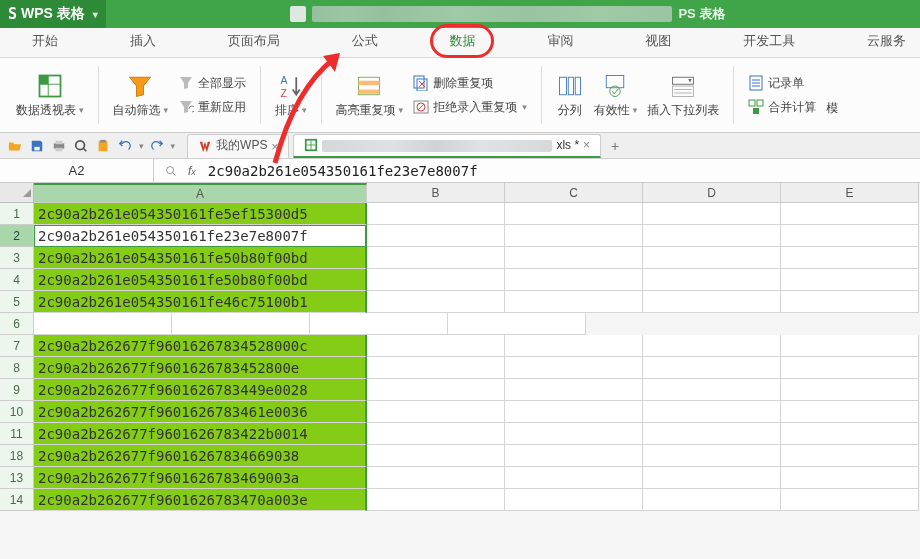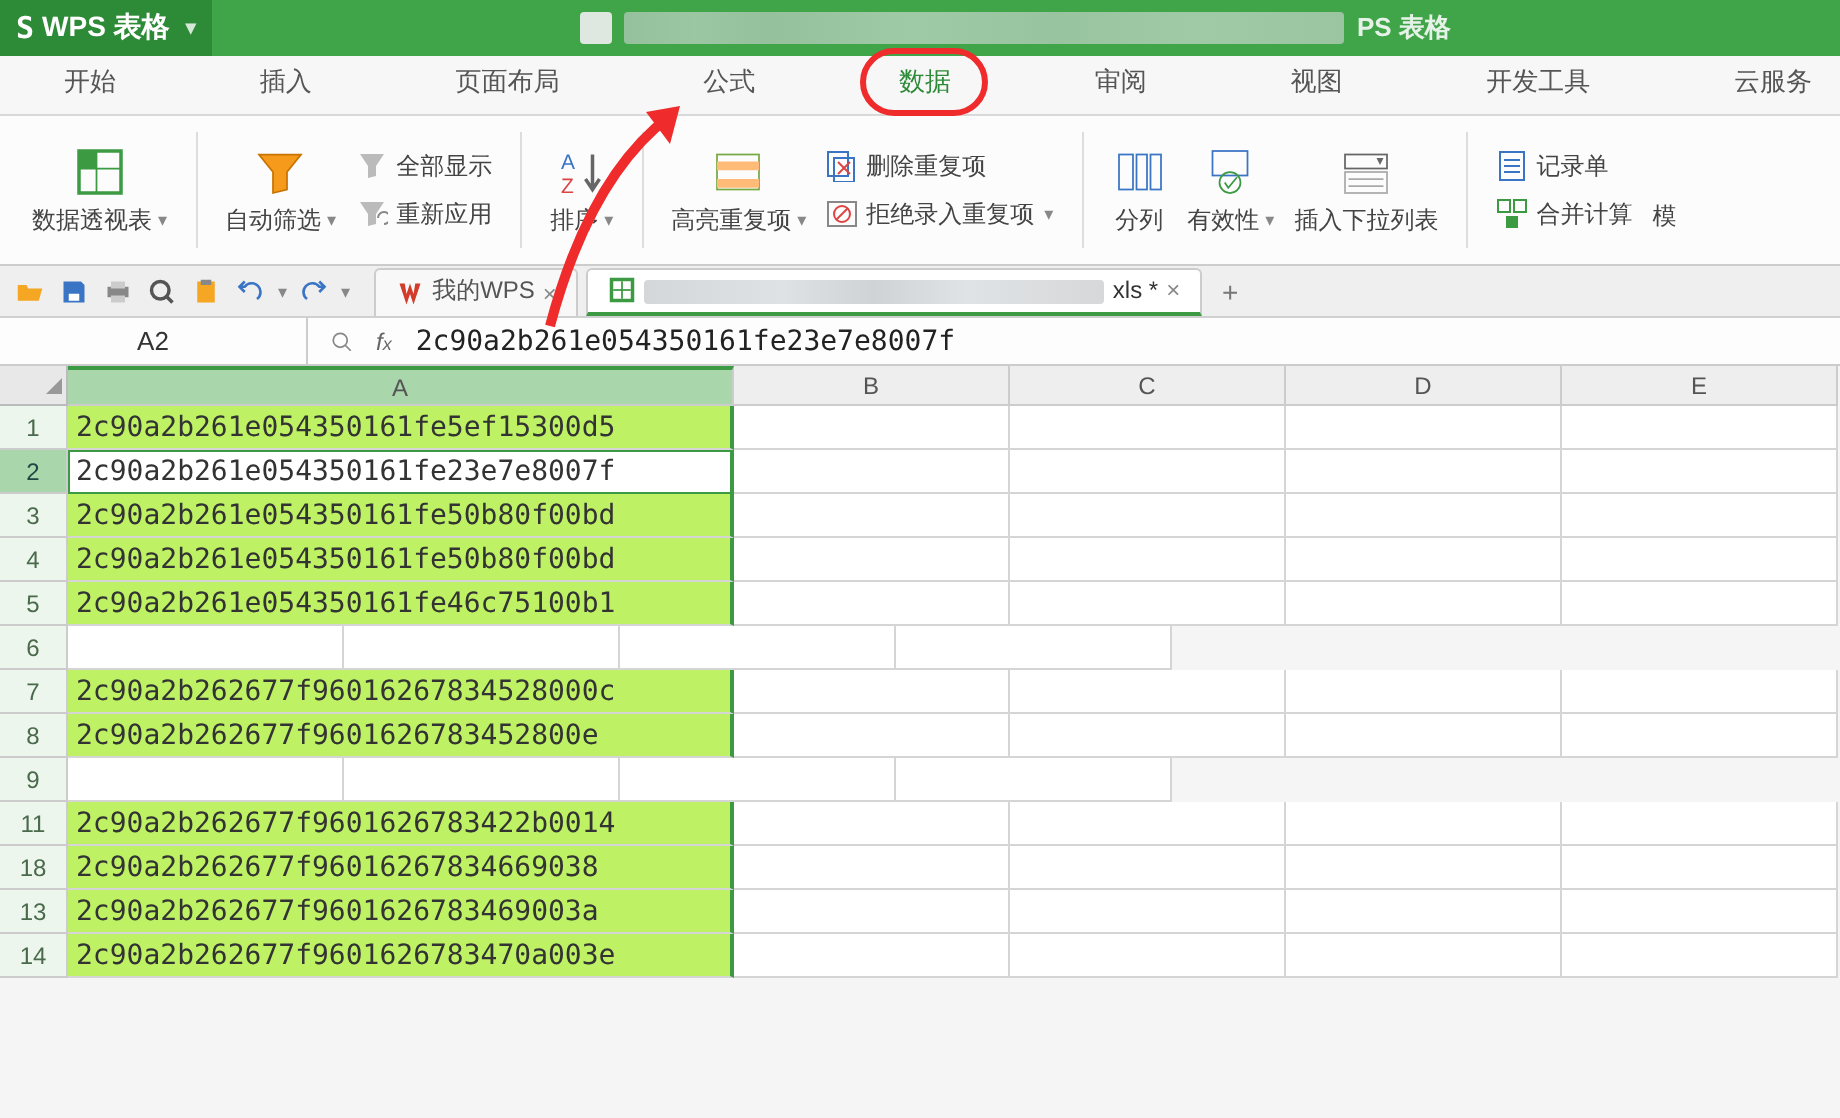--- a/index.html
+++ b/index.html
@@ -178,21 +178,21 @@
   .rowhead{
     width:34px;background:#edf6ed;border-right:1px solid #ccc;border-bottom:1px solid #ccc;
     display:flex;align-items:center;justify-content:center;font-size:12px;color:#4a6a4c;
   }
   .rowhead.sel{background:#a9d6ab;color:#244;}
   .cell{
     height:22px;border-right:1px solid #d5d5d5;border-bottom:1px solid #d5d5d5;
     font-family:Consolas,monospace;font-size:14px;color:#333;
     display:flex;align-items:center;padding:0 4px;background:#fff;
   }
-  .cell.inA{background:#bef264;}
+  .cell.inA{background:#84cc16;}
   .cell.inA.active{background:#fff;}
   .colborder-right{border-right:2px solid #3b9a42;}
   .row.active .cell.inA{outline:1.5px solid #3b9a42; outline-offset:-1.5px;}
   
   .wA{width:333px;} .wOther{width:138px;}
 
   
   .arrow-svg{
     position:absolute;
     left:265px; top:38px;
@@ -535,20 +535,29 @@
       <div class="row">
         <div class="rowhead">8</div>
         <div class="cell inA wA colborder-right">2c90a2b262677f9601626783452800e</div>
         <div class="cell wOther"></div>
         <div class="cell wOther"></div>
         <div class="cell wOther"></div>
         <div class="cell wOther"></div>
       </div>
       <div class="row">
         <div class="rowhead">9</div>
+        <div class="cell inA wA colborder-right">2c90a2b262677f9601626783449e0028</div>
+        <div class="cell wOther"></div>
+        <div class="cell wOther"></div>
+        <div class="cell wOther"></div>
+        <div class="cell wOther"></div>
+      </div>
+      <div class="row">
+        <div class="rowhead">10</div>
+        <div class="cell inA wA colborder-right">2c90a2b262677f9601626783461e0036</div>
         <div class="cell wOther"></div>
         <div class="cell wOther"></div>
         <div class="cell wOther"></div>
         <div class="cell wOther"></div>
       </div>
       <div class="row">
         <div class="rowhead">11</div>
         <div class="cell inA wA colborder-right">2c90a2b262677f9601626783422b0014</div>
         <div class="cell wOther"></div>
         <div class="cell wOther"></div>

